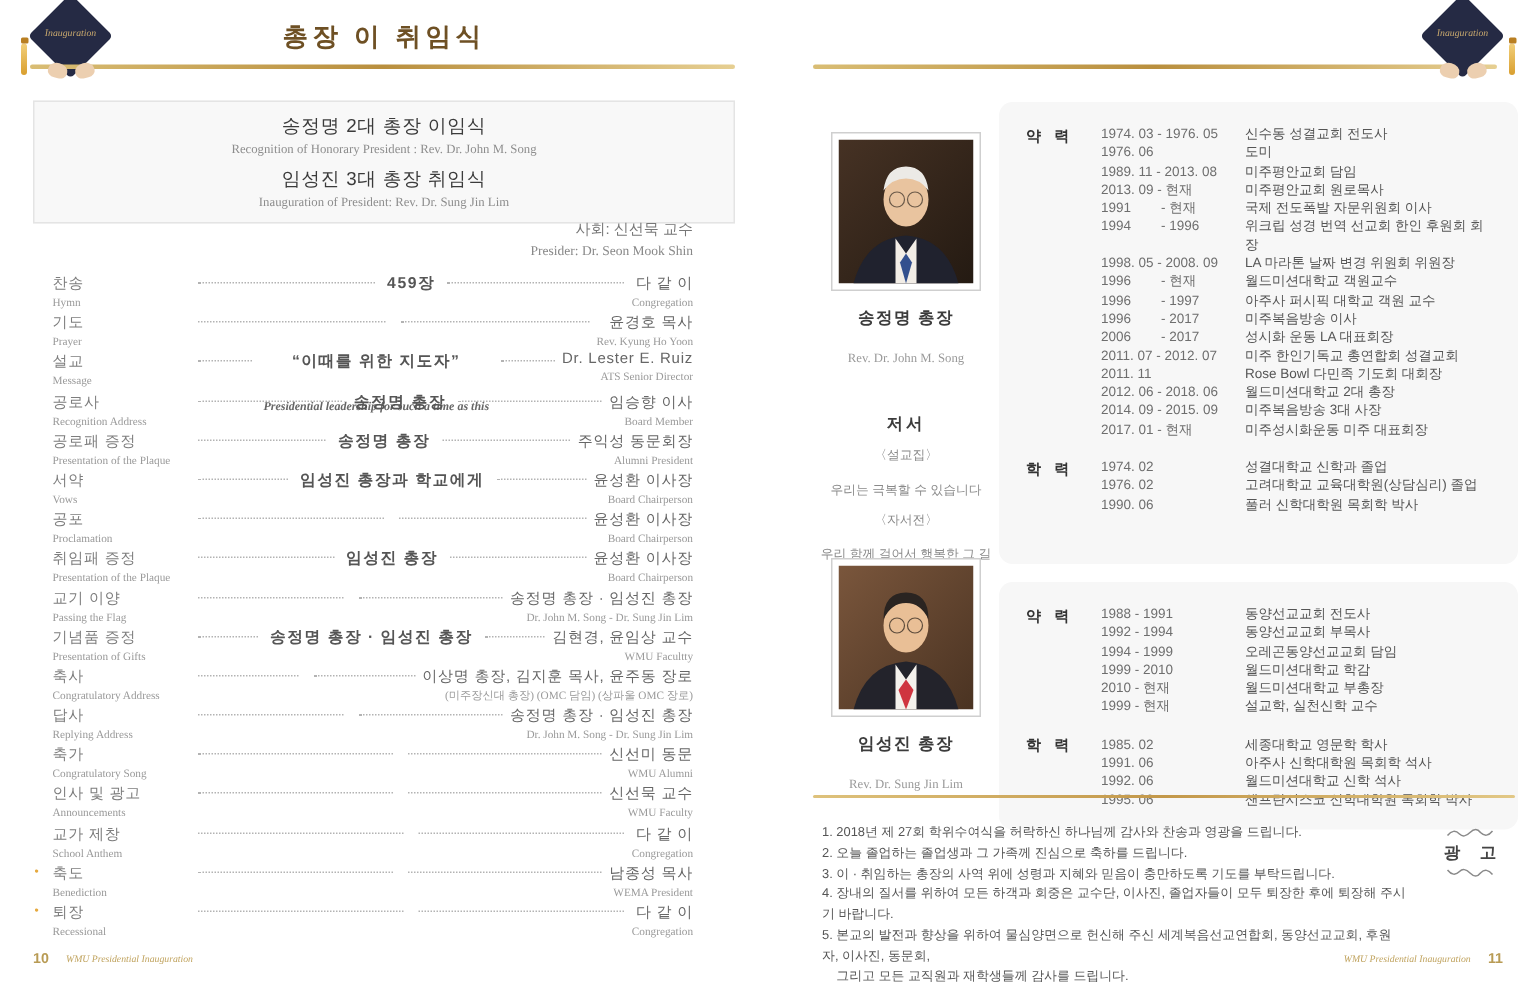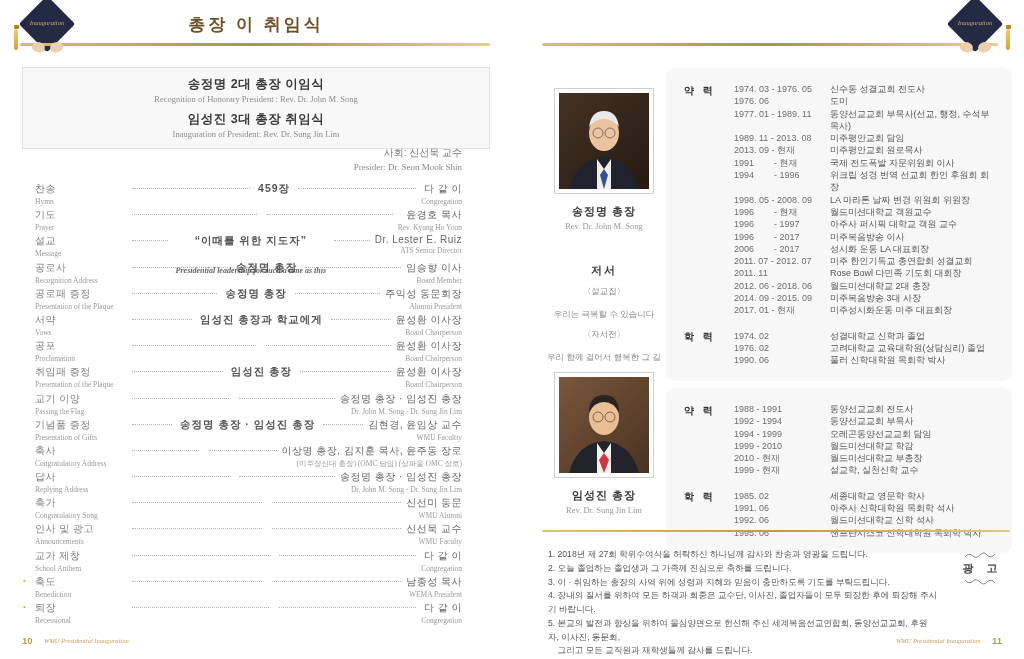--- a/index.html
+++ b/index.html
@@ -26,21 +26,21 @@
   .hand-l { left:20px; transform:rotate(14deg); }
   .hand-r { left:38px; transform:rotate(-14deg); }
   .tassel { position:absolute; bottom:8px; width:4px; height:21px; background:linear-gradient(#f2cf7a,#d99f2f); border-radius:2px; }
   .tassel::before { content:""; position:absolute; top:-4px; left:-0.5px; width:5px; height:4px; background:#b97f22; border-radius:1px; }
   .page-left .logo .tassel { left:2px; }
   .page-right .logo .tassel { right:2px; }
 
   
   .cbox { position:absolute; top:67px; left:22px; right:22px; background:#f8f8f8; border:1px solid #e4e4e4; text-align:center; padding:8px 0 9px; }
   .cbox-item + .cbox-item { margin-top:7px; }
-  .cbox-ko { display:block; font-size:12.5px; font-weight:700; color:#3b3b3b; letter-spacing:0.5px; }
+  .cbox-ko { display:block; font-size:12.5px; font-weight:400; color:#3b3b3b; letter-spacing:0.5px; }
   .cbox-en { display:block; margin-top:1px; font-family:"Liberation Serif",serif; font-size:8.5px; color:#8d8d8d; }
 
   
   .presider { position:absolute; top:146px; right:50px; text-align:right; }
   .presider-ko { display:block; font-size:10px; color:#777; }
   .presider-en { display:block; margin-top:2px; font-family:"Liberation Serif",serif; font-size:9px; color:#888;padding-left:28px; }
 
   
   .program { position:absolute; top:182px; left:35px; right:50px; }
   .prow { position:relative; display:flex; align-items:flex-start; height:26.2px; }
@@ -58,21 +58,21 @@
 
   
   .bio { position:absolute; left:30px; right:12px; display:flex; }
   .bio1 { top:68px; }
   .bio2 { top:372px; }
   .bio-left { width:124px; flex-shrink:0; text-align:center; }
   .photo { width:100px; margin:0 auto; background:#fff; border:1px solid #cfcfcf; padding:4px; }
   .bio1 .photo { margin-top:20px; }
   .photo svg { display:block; width:90px; height:96px; }
   .cap-ko { display:block; margin-top:10px; font-size:11px; font-weight:700; color:#3c3c3c; letter-spacing:1px; }
-  .cap-en { display:block; margin-top:2px; font-family:"Liberation Serif",serif; font-size:8.5px; color:#999; }
+  .cap-en { display:block; margin-top:14px; font-family:"Liberation Serif",serif; font-size:8.5px; color:#999; }
   .books { margin-top:32px; }
   .books-title { display:block; font-size:11px; font-weight:700; color:#3c3c3c; letter-spacing:2px; }
   .book { margin-top:8px; }
   .book-type { display:block; font-size:8.5px; color:#8a8a8a; }
   .book-name { display:block; margin-top:11px; font-size:8.5px; color:#8a8a8a; }
 
   .bio-box { flex:1; background:#f7f7f7; border-radius:9px; padding:15px 16px 14px 18px; }
   .bio2 .bio-box { margin-top:16px; align-self:flex-start; width:100%; }
   .bgroup { display:flex; }
   .bgroup + .bgroup { margin-top:13px; }
@@ -474,24 +474,20 @@
               <div class="brow">
                 <span class="bperiod">1974. 03 - 1976. 05</span>
                 <span class="bdesc">신수동 성결교회 전도사</span>
               </div>
 
               <div class="brow">
                 <span class="bperiod">1976. 06</span>
                 <span class="bdesc">도미</span>
               </div>
 
-              <div class="brow">
-                <span class="bperiod">1977. 01 - 1989. 11</span>
-                <span class="bdesc">동양선교교회 부목사(선교, 행정, 수석부목사)</span>
-              </div>
 
               <div class="brow">
                 <span class="bperiod">1989. 11 - 2013. 08</span>
                 <span class="bdesc">미주평안교회 담임</span>
               </div>
 
               <div class="brow">
                 <span class="bperiod">2013. 09 - 현재</span>
                 <span class="bdesc">미주평안교회 원로목사</span>
               </div>

